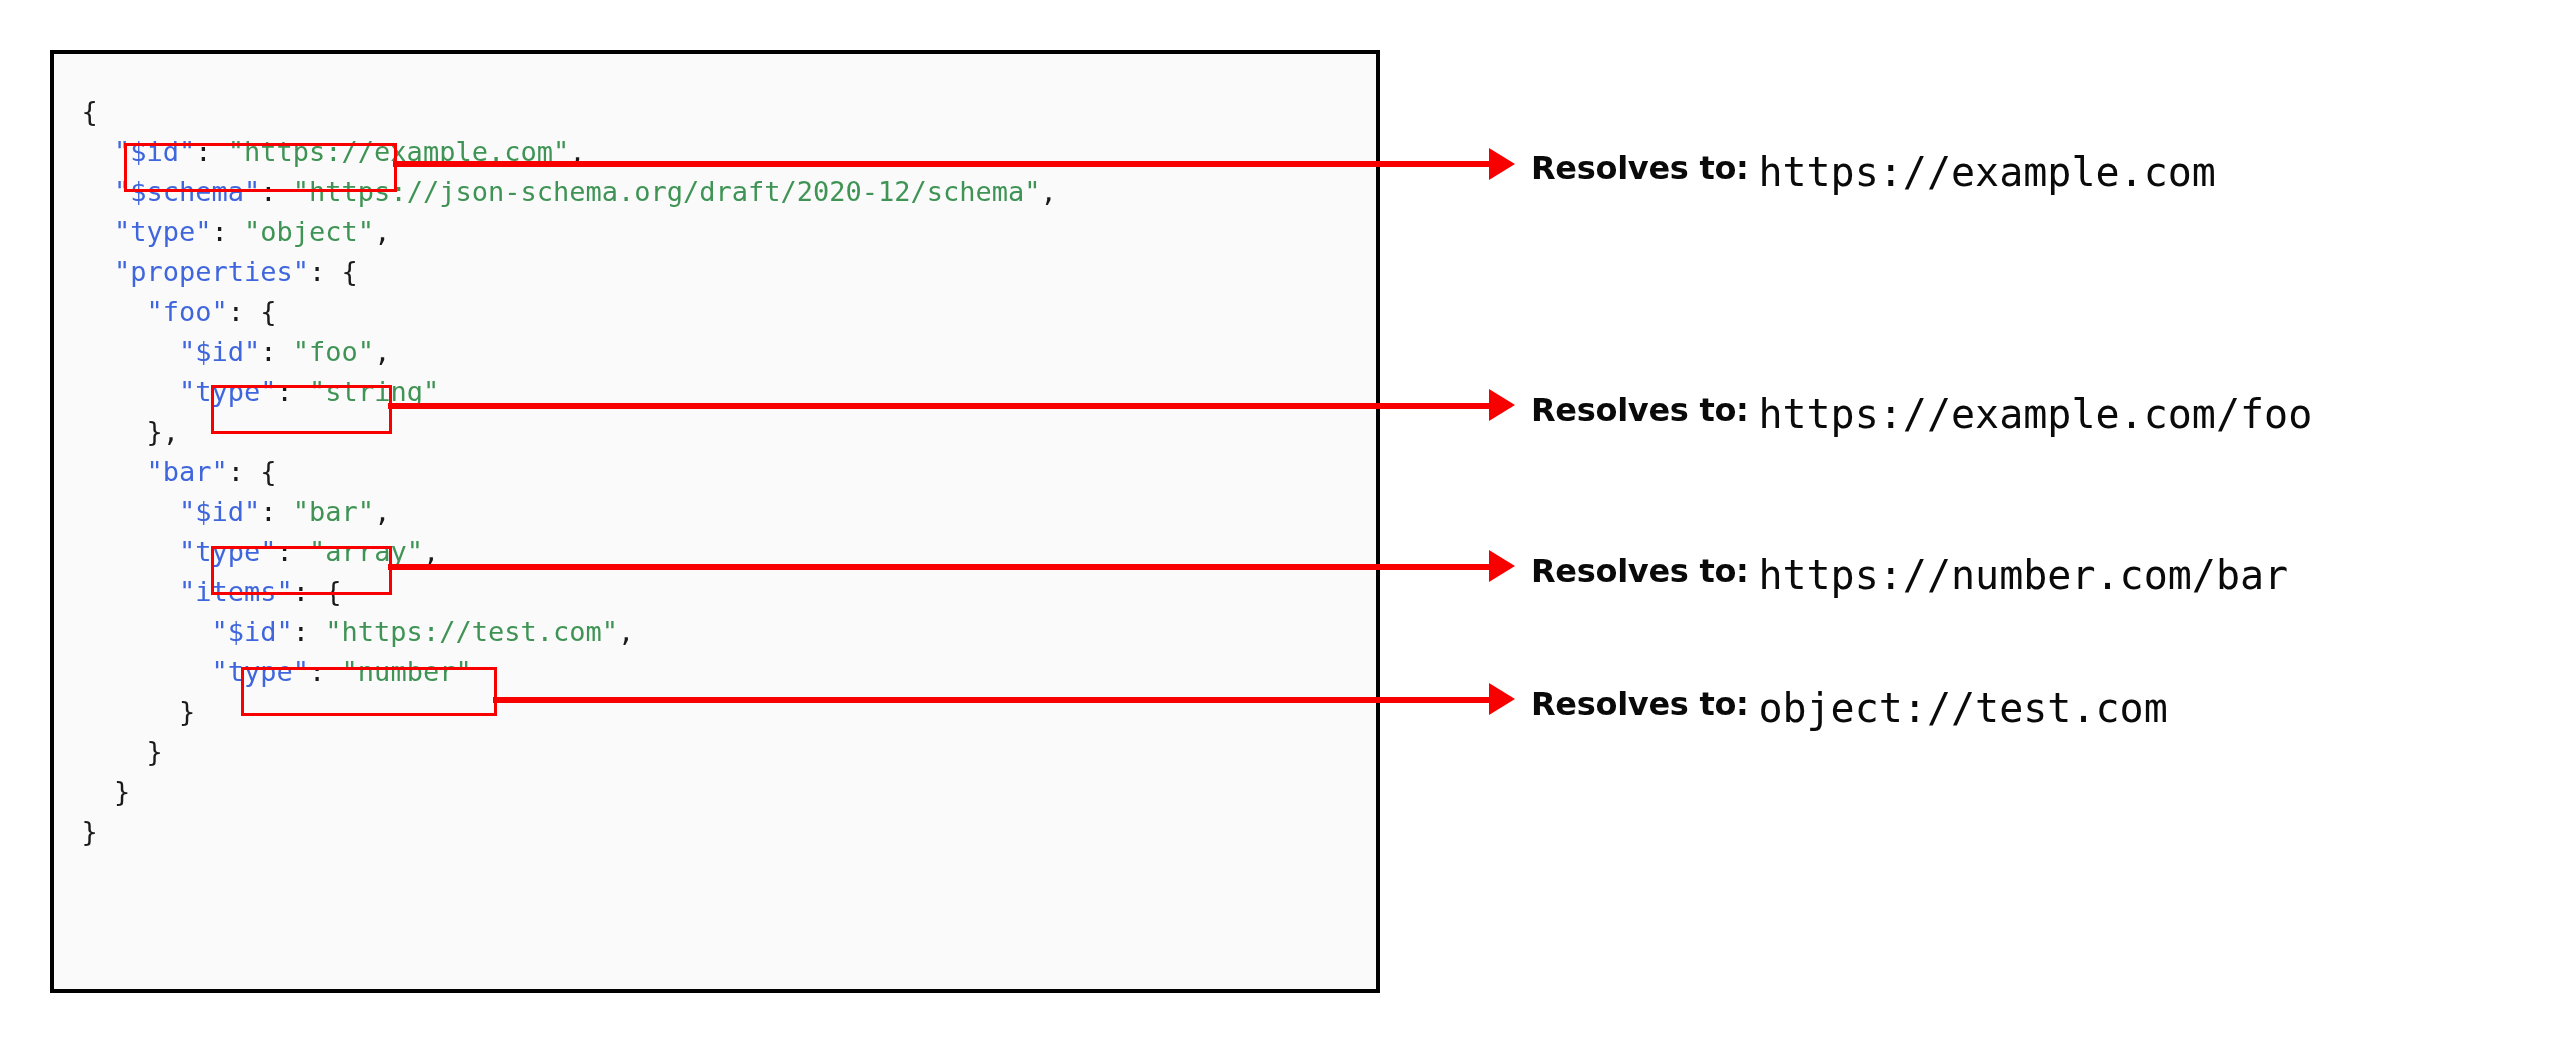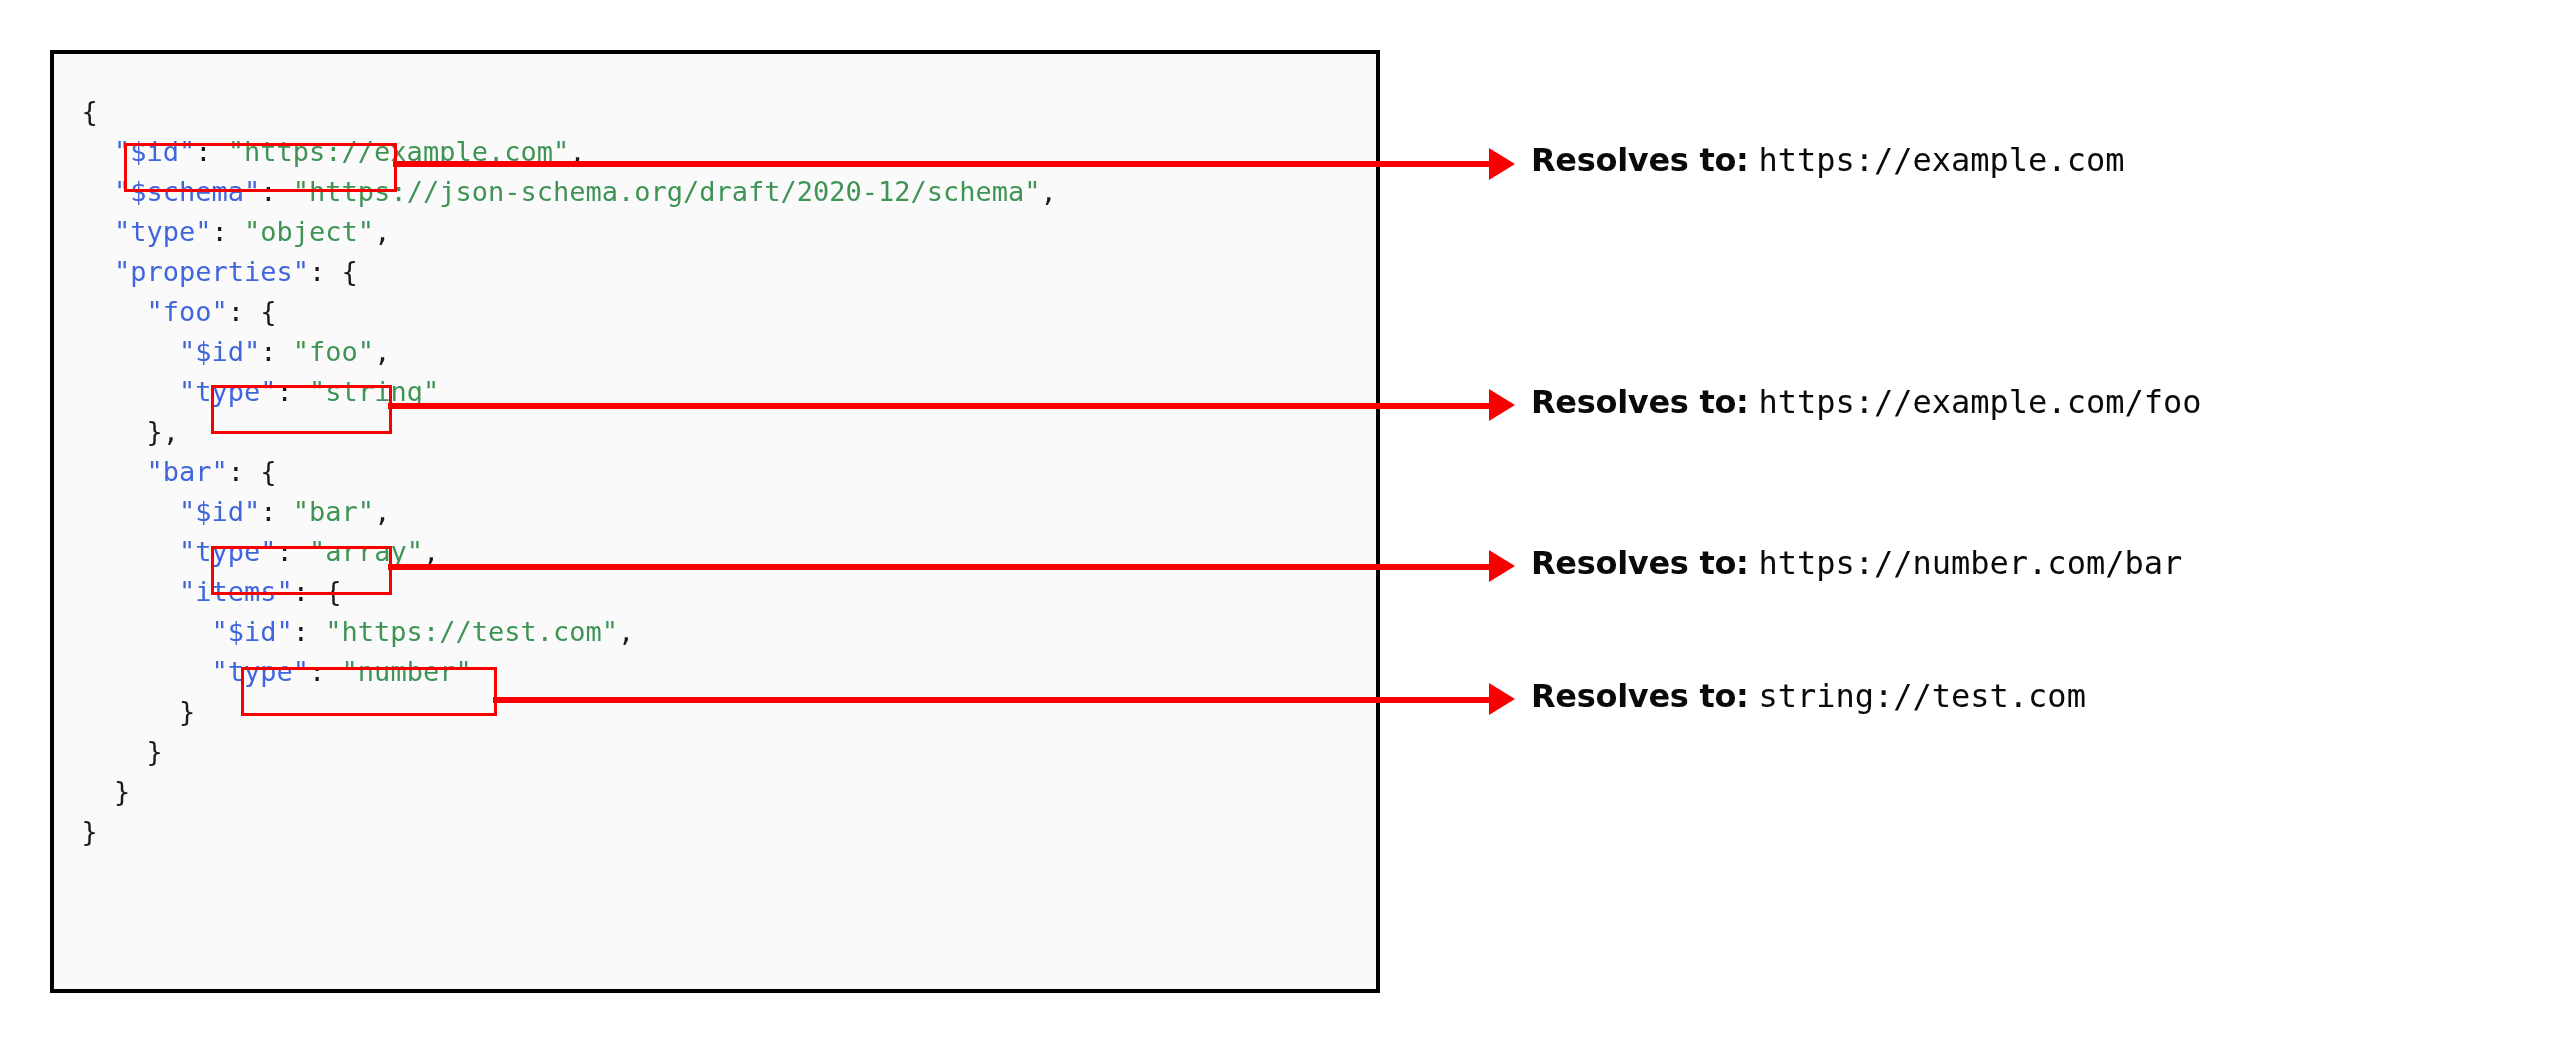--- a/index.html
+++ b/index.html
@@ -70,31 +70,32 @@
     border-bottom: 16px solid transparent;
     border-left: 26px solid #f90000;
   }
 
   
   .resolve-row {
     position: absolute;
     white-space: nowrap;
     display: flex;
     align-items: flex-start;
+    margin-top: 8px;
   }
   .resolve-label {
     font-family: "DejaVu Sans", sans-serif;
     font-weight: bold;
     font-size: 32px;
     color: #0a0a0a;
     letter-spacing: -0.3px;
   }
   .resolve-url {
     font-family: "DejaVu Sans Mono", monospace;
-    font-size: 32px;
+    font-size: 40px;
     color: #0a0a0a;
     margin-left: 9.8px;
   }
 </style>
 </head>
 <body>
 
 <div id="code-panel">
   <div id="code-block"><div class="code-line"><span class="p">{</span></div><div class="code-line">  <span class="k">"$id"</span><span class="p">: </span><span class="s">"https://example.com"</span><span class="p">,</span></div><div class="code-line">  <span class="k">"$schema"</span><span class="p">: </span><span class="s">"https://json-schema.org/draft/2020-12/schema"</span><span class="p">,</span></div><div class="code-line">  <span class="k">"type"</span><span class="p">: </span><span class="s">"object"</span><span class="p">,</span></div><div class="code-line">  <span class="k">"properties"</span><span class="p">: {</span></div><div class="code-line">    <span class="k">"foo"</span><span class="p">: {</span></div><div class="code-line">      <span class="k">"$id"</span><span class="p">: </span><span class="s">"foo"</span><span class="p">,</span></div><div class="code-line">      <span class="k">"type"</span><span class="p">: </span><span class="s">"string"</span></div><div class="code-line">    <span class="p">},</span></div><div class="code-line">    <span class="k">"bar"</span><span class="p">: {</span></div><div class="code-line">      <span class="k">"$id"</span><span class="p">: </span><span class="s">"bar"</span><span class="p">,</span></div><div class="code-line">      <span class="k">"type"</span><span class="p">: </span><span class="s">"array"</span><span class="p">,</span></div><div class="code-line">      <span class="k">"items"</span><span class="p">: {</span></div><div class="code-line">        <span class="k">"$id"</span><span class="p">: </span><span class="s">"https://test.com"</span><span class="p">,</span></div><div class="code-line">        <span class="k">"type"</span><span class="p">: </span><span class="s">"number"</span></div><div class="code-line">      <span class="p">}</span></div><div class="code-line">    <span class="p">}</span></div><div class="code-line">  <span class="p">}</span></div><div class="code-line"><span class="p">}</span></div></div>
   <div id="highlight-layer">
@@ -124,16 +125,16 @@
     <div class="resolve-row" style="left: 1531px; top: 383px;">
       <span class="resolve-label">Resolves to:</span>
       <span class="resolve-url">https://example.com/foo</span>
     </div>
     <div class="resolve-row" style="left: 1531px; top: 544px;">
       <span class="resolve-label">Resolves to:</span>
       <span class="resolve-url">https://number.com/bar</span>
     </div>
     <div class="resolve-row" style="left: 1531px; top: 677px;">
       <span class="resolve-label">Resolves to:</span>
-      <span class="resolve-url">string://test.com</span>
+      <span class="resolve-url">object://test.com</span>
     </div>
   </div>
 
 
 </body></html>

